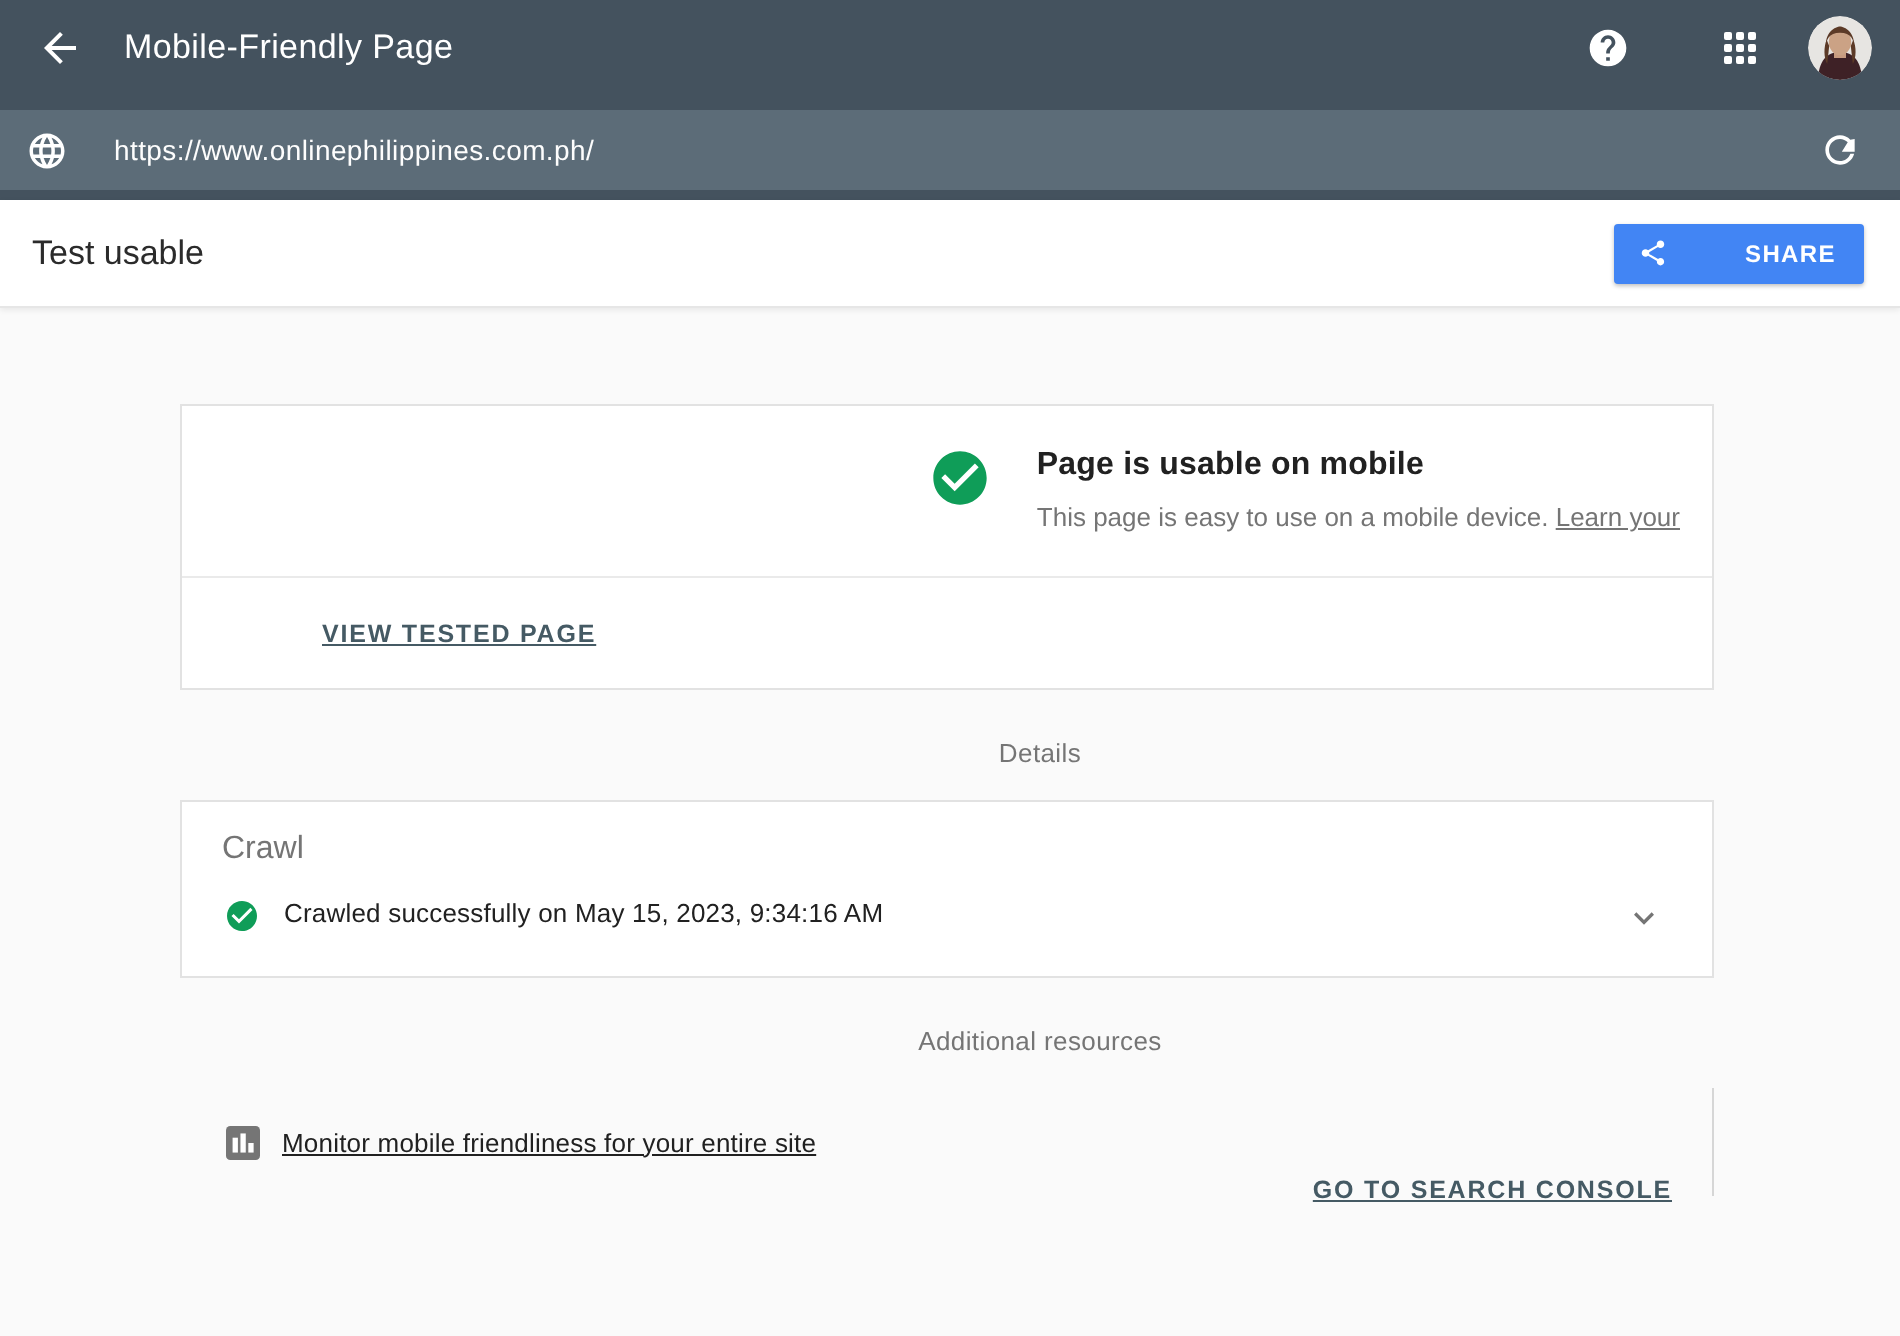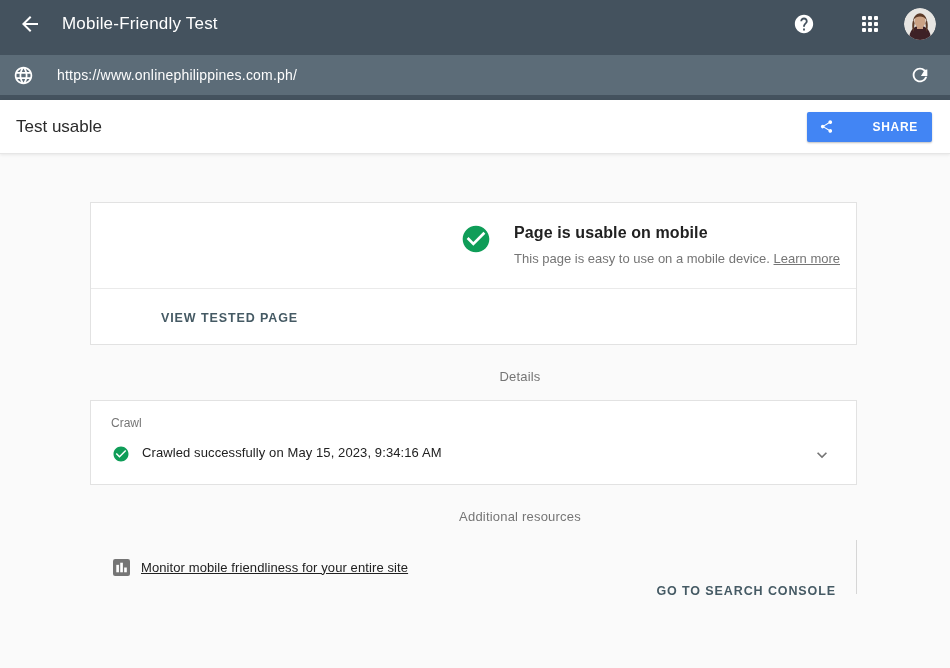--- a/index.html
+++ b/index.html
@@ -52,26 +52,26 @@
   .content{padding:48px 0 0 90px;}
   .card{width:767px;background:#fff;border:1px solid var(--card-border);}
   .card-main{display:flex;padding:20px 16px 22px 16px;justify-content:flex-end;}
   .status-icon-lg{width:32px;height:32px;flex:none;}
   .card-text{margin-left:22px;padding-top:1px;}
   .card-title{font-size:16px;font-weight:bold;color:var(--text-primary);letter-spacing:.1px;}
   .card-desc{margin-top:9px;font-size:13px;color:var(--text-secondary);}
   .learn-more{color:var(--text-secondary);text-decoration:underline;cursor:pointer;}
   .card-action-row{border-top:1px solid #EAEAEA;padding:19px 16px 18px 70px;}
   .text-action{font-size:12.5px;font-weight:bold;letter-spacing:.9px;color:var(--action-slate);cursor:pointer;
-    background:none;border:none;padding:0;font-family:"Liberation Sans","DejaVu Sans",sans-serif;}
+    background:none;border:none;padding:0;font-family:"Liberation Sans","DejaVu Sans",sans-serif;text-decoration:underline;}
 
   .section-label{margin:24px 0 16px;font-size:13px;color:var(--text-secondary);letter-spacing:.2px;text-align:center;}
 
   .crawl-card{width:767px;background:#fff;border:1px solid var(--card-border);padding:15px 0 0;}
-  .crawl-group-label{padding:0 20px;font-size:12px;color:var(--text-secondary);}
+  .crawl-group-label{padding:0 20px;font-size:16px;color:var(--text-secondary);}
   .crawl-row{display:flex;padding:15px 24px 19px 21px;cursor:pointer;}
   .status-icon-sm{width:18px;height:18px;flex:none;}
   .crawl-text{margin-left:12px;font-size:13px;color:var(--text-primary);letter-spacing:.1px;}
   .expand-btn{margin-left:auto;width:20px;height:20px;}
 
   .resource-row{margin-top:12px;width:767px;height:54px;display:flex;align-items:center;
     padding:0 20px 0 23px;border-right:1px solid #D6D6D6;}
   .resource-icon{width:17px;height:17px;flex:none;}
   .resource-text{margin-left:11px;font-size:13px;color:var(--text-primary);letter-spacing:.1px;text-decoration:underline;}
   .resource-action{margin-left:auto;margin-top:48px;}
@@ -83,21 +83,21 @@
 
   <div class="appbar-wrap">
     <div class="appbar">
       <button class="icon-btn back-btn">
         <span style="display:flex;">
           <svg width="24" height="24" viewBox="0 0 24 24">
               <path d="M20,11H7.83l5.59,-5.59L12,4l-8,8 8,8 1.41,-1.41L7.83,13H20v-2z" fill="#fff"></path>
             </svg>
         </span>
       </button>
-      <h1 class="appbar-title">Mobile-Friendly Test</h1>
+      <h1 class="appbar-title">Mobile-Friendly Page</h1>
       <div class="appbar-right">
         <button class="icon-btn help-btn">
           <span style="display:flex;">
             <svg width="22" height="22" viewBox="0 0 24 24">
                 <path d="M12,2C6.48,2 2,6.48 2,12s4.48,10 10,10 10,-4.48 10,-10S17.52,2 12,2zm1,17h-2v-2h2v2zm2.07,-7.75l-0.9,0.92C13.45,12.9 13,13.5 13,15h-2v-0.5c0,-1.1 0.45,-2.1 1.17,-2.83l1.24,-1.26c0.37,-0.36 0.59,-0.86 0.59,-1.41 0,-1.1 -0.9,-2 -2,-2s-2,0.9 -2,2H8c0,-2.21 1.79,-4 4,-4s4,1.79 4,4c0,0.88 -0.36,1.68 -0.93,2.25z" fill="#fff"></path>
               </svg>
           </span>
         </button>
         <button class="icon-btn apps-btn">
           <span class="apps-grid">
@@ -173,21 +173,21 @@
         <span class="status-icon-lg">
           <svg width="32" height="32" viewBox="0 0 24 24">
               <path d="M12,2C6.48,2 2,6.48 2,12s4.48,10 10,10 10,-4.48 10,-10S17.52,2 12,2zM10,17l-5,-5 1.41,-1.41L10,14.17l7.59,-7.59L19,8l-9,9z" fill="#0F9D58"></path>
             </svg>
         </span>
         <div class="card-text">
           <div class="card-title">Page is usable on mobile</div>
           <div class="card-desc">
             <span>This page is easy to use on a mobile device.</span>
             <span> </span>
-            <a class="learn-more">Learn more</a>
+            <a class="learn-more">Learn your</a>
           </div>
         </div>
       </div>
       <div class="card-action-row">
         <button class="text-action">VIEW TESTED PAGE</button>
       </div>
     </div>
 
     <div class="section-label">Details</div>
 

